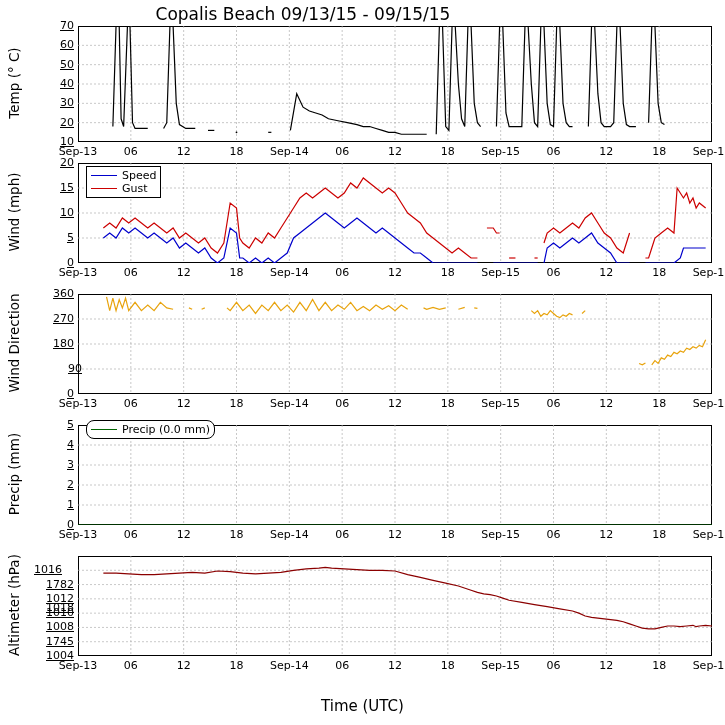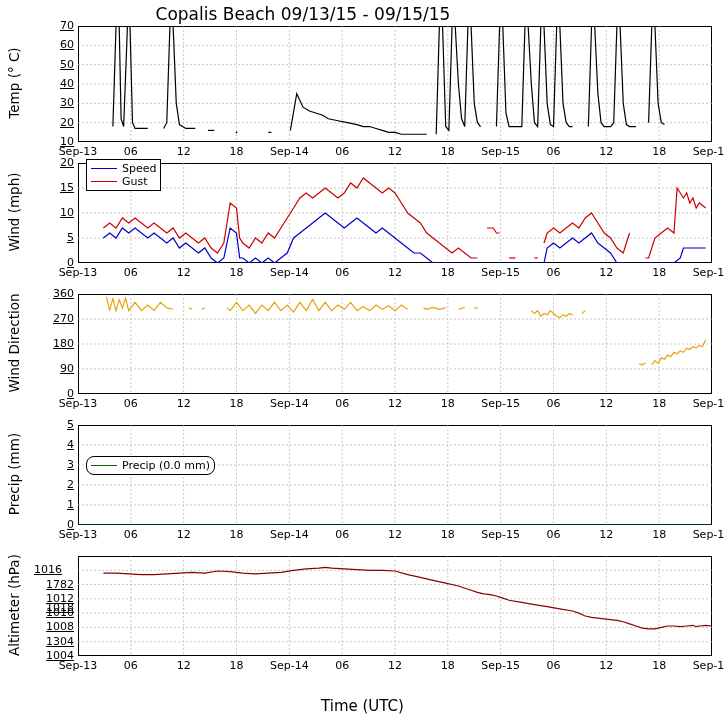--- a/index.html
+++ b/index.html
@@ -111,21 +111,21 @@
       <div class="xtick" style="width: 60px; left: 206.5px; top: 266px;">18</div>
       <div class="xtick" style="width: 60px; left: 259.333px; top: 266px;">Sep-14</div>
       <div class="xtick" style="width: 60px; left: 312.167px; top: 266px;">06</div>
       <div class="xtick" style="width: 60px; left: 365px; top: 266px;">12</div>
       <div class="xtick" style="width: 60px; left: 417.833px; top: 266px;">18</div>
       <div class="xtick" style="width: 60px; left: 470.667px; top: 266px;">Sep-15</div>
       <div class="xtick" style="width: 60px; left: 523.5px; top: 266px;">06</div>
       <div class="xtick" style="width: 60px; left: 576.333px; top: 266px;">12</div>
       <div class="xtick" style="width: 60px; left: 629.167px; top: 266px;">18</div>
       <div class="xtick" style="width: 60px; left: 682px; top: 266px;">Sep-16</div>
-      <div class="legend" style="left: 86px; top: 159px;">
+      <div class="legend" style="left: 86px; top: 166px;">
         <div class="legrow">
           <span class="legline" style="border-top-color: rgb(0, 0, 204);"></span>
           <span>Speed</span>
         </div>
         <div class="legrow">
           <span class="legline" style="border-top-color: rgb(204, 0, 0);"></span>
           <span>Gust</span>
         </div>
       </div>
       <div class="plotbox" style="left: 78px; top: 294px; width: 634px; height: 100px;"></div>
@@ -150,21 +150,21 @@
         <polyline points="148.99,13.89 152.16,16.67 158.50,8.33 164.84,16.67 171.18,11.11 177.52,19.44 183.86,11.11 190.20,16.67 196.54,8.33 202.88,16.67 209.22,11.11 215.56,18.06 221.90,8.33 228.24,16.67 234.58,5.56 240.92,16.67 247.26,8.33 253.60,16.67 259.94,11.11 266.28,15.28 272.62,8.33 278.96,16.67 285.30,12.50 291.64,16.67 297.98,11.11 304.32,15.28 310.66,11.67 317.00,16.67 323.34,11.11 329.68,15.28" fill="none" stroke="#e8a30c" stroke-width="1.2"></polyline>
         <polyline points="345.53,13.89 348.70,15.28 355.04,13.33 361.38,15.28 367.72,13.89" fill="none" stroke="#e8a30c" stroke-width="1.2"></polyline>
         <polyline points="380.40,15.28 386.74,13.33" fill="none" stroke="#e8a30c" stroke-width="1.2"></polyline>
         <polyline points="396.25,13.89 399.42,14.44" fill="none" stroke="#e8a30c" stroke-width="1.2"></polyline>
         <polyline points="453.31,16.67 456.48,19.44 459.65,16.67 462.82,22.22 465.99,19.44 469.16,20.83 472.33,16.67 475.50,19.44 478.67,22.22 481.84,23.61 485.01,20.83 488.18,22.22 491.35,19.44 494.52,20.83" fill="none" stroke="#e8a30c" stroke-width="1.2"></polyline>
         <polyline points="504.03,19.44 507.20,16.67" fill="none" stroke="#e8a30c" stroke-width="1.2"></polyline>
         <polyline points="561.09,69.44 564.26,70.83 567.43,68.89" fill="none" stroke="#e8a30c" stroke-width="1.2"></polyline>
         <polyline points="573.77,70.83 576.94,66.67 580.11,69.44 583.28,63.89 586.45,65.28 589.62,61.11 592.79,62.50 595.96,58.33 599.13,59.72 602.30,56.94 605.47,58.33 608.64,54.17 611.81,55.56 614.98,52.78 618.15,54.17 621.32,51.39 624.49,52.78 627.66,45.83" fill="none" stroke="#e8a30c" stroke-width="1.2"></polyline>
       </svg>
       <div class="ytick" style="left: 24px; width: 50px; top: 387px;">0</div>
-      <div class="ytick" style="left: 24px; width: 50px; top: 362px;">90</div>
+      <div class="ytick" style="left: 32px; width: 50px; top: 362px;">90</div>
       <div class="ytick" style="left: 24px; width: 50px; top: 337px;">180</div>
       <div class="ytick" style="left: 24px; width: 50px; top: 312px;">270</div>
       <div class="ytick" style="left: 24px; width: 50px; top: 287px;">360</div>
       <div class="ylab" style="width: 160px; left: -66px; top: 335px; transform: rotate(-90deg);">Wind Direction</div>
       <div class="xtick" style="width: 60px; left: 48px; top: 397px;">Sep-13</div>
       <div class="xtick" style="width: 60px; left: 100.833px; top: 397px;">06</div>
       <div class="xtick" style="width: 60px; left: 153.667px; top: 397px;">12</div>
       <div class="xtick" style="width: 60px; left: 206.5px; top: 397px;">18</div>
       <div class="xtick" style="width: 60px; left: 259.333px; top: 397px;">Sep-14</div>
       <div class="xtick" style="width: 60px; left: 312.167px; top: 397px;">06</div>
@@ -207,21 +207,21 @@
       <div class="xtick" style="width: 60px; left: 206.5px; top: 528px;">18</div>
       <div class="xtick" style="width: 60px; left: 259.333px; top: 528px;">Sep-14</div>
       <div class="xtick" style="width: 60px; left: 312.167px; top: 528px;">06</div>
       <div class="xtick" style="width: 60px; left: 365px; top: 528px;">12</div>
       <div class="xtick" style="width: 60px; left: 417.833px; top: 528px;">18</div>
       <div class="xtick" style="width: 60px; left: 470.667px; top: 528px;">Sep-15</div>
       <div class="xtick" style="width: 60px; left: 523.5px; top: 528px;">06</div>
       <div class="xtick" style="width: 60px; left: 576.333px; top: 528px;">12</div>
       <div class="xtick" style="width: 60px; left: 629.167px; top: 528px;">18</div>
       <div class="xtick" style="width: 60px; left: 682px; top: 528px;">Sep-16</div>
-      <div class="legend" style="left: 86px; top: 456px; border-radius: 8px;">
+      <div class="legend" style="left: 86px; top: 420px; border-radius: 8px;">
         <div class="legrow">
           <span class="legline" style="border-top-color: rgb(0, 100, 0);"></span>
           <span>Precip (0.0 mm)</span>
         </div>
       </div>
       <div class="plotbox" style="left: 78px; top: 556px; width: 634px; height: 100px;"></div>
       <svg width="634" height="100" style="position: absolute; left: 78px; top: 556px;">
         <line x1="0" x2="634" y1="85.71428571428567" y2="85.71428571428567" stroke="#b0b0b0" stroke-width="0.7" stroke-dasharray="2,2"></line>
         <line x1="0" x2="634" y1="71.42857142857144" y2="71.42857142857144" stroke="#b0b0b0" stroke-width="0.7" stroke-dasharray="2,2"></line>
         <line x1="0" x2="634" y1="57.14285714285711" y2="57.14285714285711" stroke="#b0b0b0" stroke-width="0.7" stroke-dasharray="2,2"></line>
@@ -235,21 +235,21 @@
         <line x1="264.1666666666667" x2="264.1666666666667" y1="0" y2="100" stroke="#b0b0b0" stroke-width="0.7" stroke-dasharray="2,2"></line>
         <line x1="317" x2="317" y1="0" y2="100" stroke="#b0b0b0" stroke-width="0.7" stroke-dasharray="2,2"></line>
         <line x1="369.83333333333337" x2="369.83333333333337" y1="0" y2="100" stroke="#b0b0b0" stroke-width="0.7" stroke-dasharray="2,2"></line>
         <line x1="422.66666666666663" x2="422.66666666666663" y1="0" y2="100" stroke="#b0b0b0" stroke-width="0.7" stroke-dasharray="2,2"></line>
         <line x1="475.5" x2="475.5" y1="0" y2="100" stroke="#b0b0b0" stroke-width="0.7" stroke-dasharray="2,2"></line>
         <line x1="528.3333333333334" x2="528.3333333333334" y1="0" y2="100" stroke="#b0b0b0" stroke-width="0.7" stroke-dasharray="2,2"></line>
         <line x1="581.1666666666666" x2="581.1666666666666" y1="0" y2="100" stroke="#b0b0b0" stroke-width="0.7" stroke-dasharray="2,2"></line>
         <polyline points="25.36,17.14 38.04,17.14 50.72,17.86 63.40,18.57 76.08,18.57 88.76,17.86 101.44,17.14 114.12,16.43 126.80,17.14 139.48,15.00 152.16,15.71 164.84,17.14 177.52,17.86 190.20,17.14 202.88,16.43 215.56,14.29 228.24,12.86 240.92,12.14 247.26,11.43 253.60,12.14 266.28,12.86 278.96,13.57 291.64,14.29 304.32,14.29 317.00,15.00 329.68,18.57 342.36,21.43 355.04,24.29 367.72,27.14 380.40,30.00 393.08,34.29 399.42,36.43 405.76,37.86 412.10,38.57 418.44,40.00 424.78,42.14 431.12,44.29 443.80,46.43 456.48,48.57 469.16,50.71 481.84,52.86 494.52,55.00 500.86,57.14 507.20,60.00 513.54,61.43 519.88,62.14 526.22,62.86 532.56,63.57 538.90,64.29 545.24,65.71 551.58,67.86 557.92,70.00 564.26,72.14 570.60,72.86 576.94,72.86 583.28,71.43 589.62,70.00 595.96,70.00 602.30,70.71 608.64,70.00 614.98,69.29 618.15,70.71 621.32,70.00 627.66,69.29 634.00,70.00" fill="none" stroke="#8b0000" stroke-width="1.2"></polyline>
       </svg>
       <div class="ytick" style="left: 24px; width: 50px; top: 649px;">1004</div>
-      <div class="ytick" style="left: 24px; width: 50px; top: 634.714px;">1304</div>
+      <div class="ytick" style="left: 24px; width: 50px; top: 634.714px;">1745</div>
       <div class="ytick" style="left: 24px; width: 50px; top: 620.429px;">1008</div>
       <div class="ytick" style="left: 24px; width: 50px; top: 606.143px;">1010</div>
       <div class="ytick" style="left: 24px; width: 50px; top: 591.857px;">1012</div>
       <div class="ytick" style="left: 24px; width: 50px; top: 577.571px;">1782</div>
       <div class="ytick" style="left: 12px; width: 50px; top: 563.286px;">1016</div>
       <div class="ytick" style="left: 24px; width: 50px; top: 581px; margin-top: 20px;">1018</div>
       <div class="ylab" style="width: 160px; left: -66px; top: 597px; transform: rotate(-90deg);">Altimeter (hPa)</div>
       <div class="xtick" style="width: 60px; left: 48px; top: 659px;">Sep-13</div>
       <div class="xtick" style="width: 60px; left: 100.833px; top: 659px;">06</div>
       <div class="xtick" style="width: 60px; left: 153.667px; top: 659px;">12</div>

